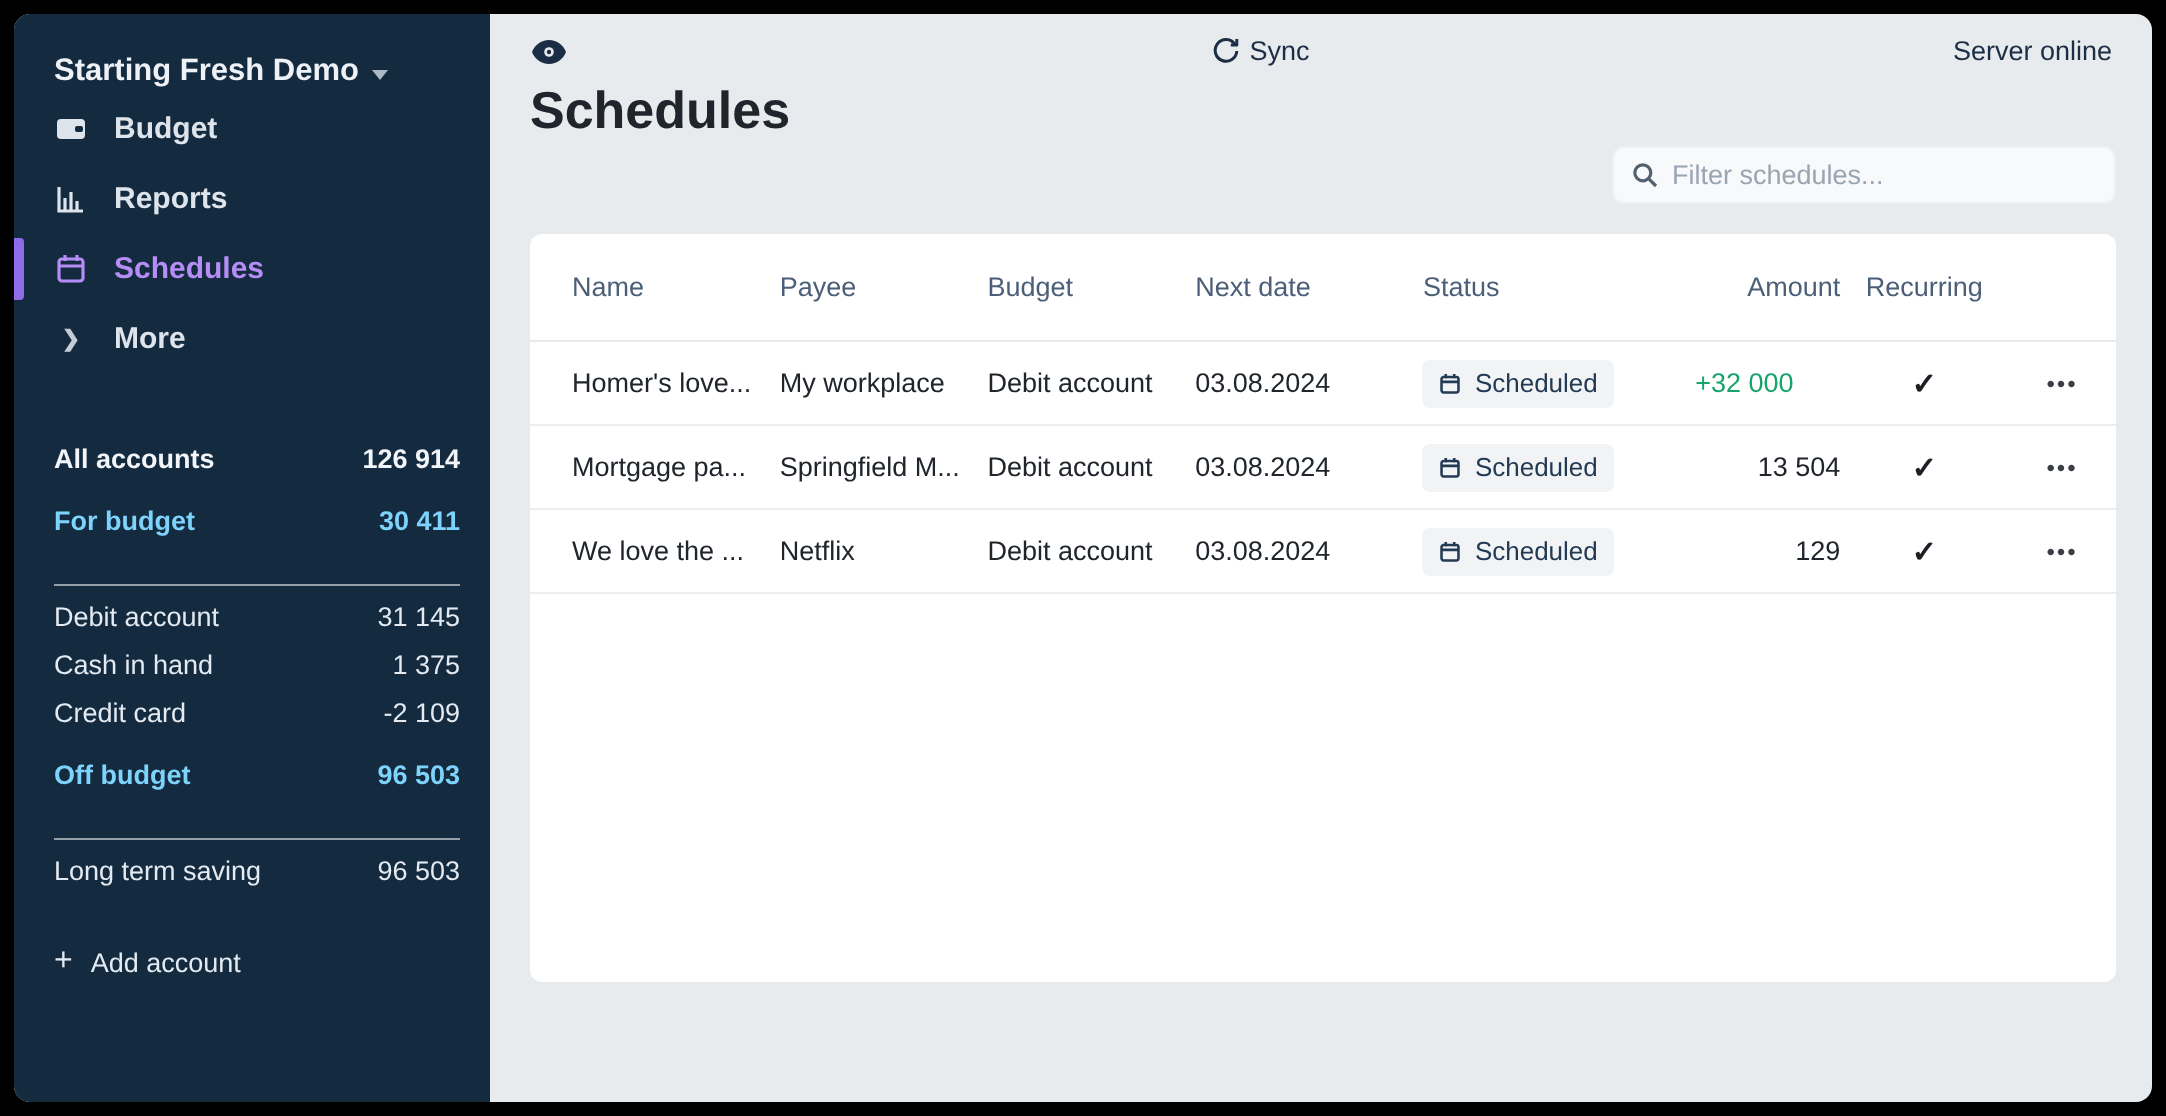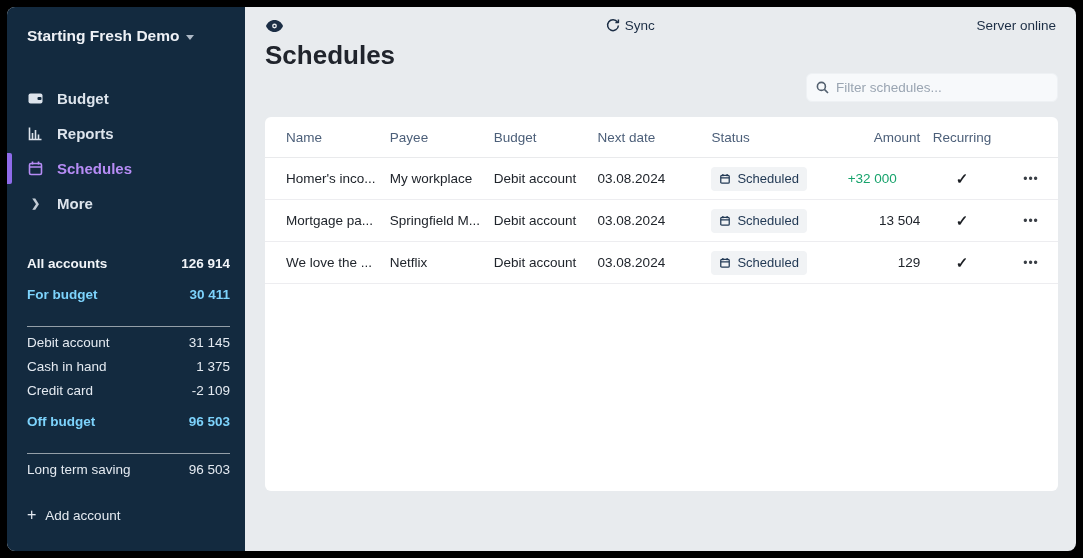--- a/index.html
+++ b/index.html
@@ -18,21 +18,21 @@
 
   
   .sidebar {
     width:238px; flex-shrink:0;
     background:#132a3f; color:#e4eaf1;
     display:flex; flex-direction:column;
     padding-top:20px;
   }
   .sb-title {
     display:flex; align-items:center; gap:7px;
-    padding:0 20px; margin-bottom:36px;
+    padding:0 20px; margin-bottom:2px;
     font-size:15.5px; font-weight:700; color:#eef1f6;
     cursor:pointer;
   }
   .caret-down {
     width:0; height:0; margin-top:2px;
     border-left:4.5px solid transparent;
     border-right:4.5px solid transparent;
     border-top:5px solid #aeb9c6;
   }
   .nav-item {
@@ -96,21 +96,21 @@
   }
   .filter-input input::placeholder { color:#9aa5b2; }
 
   .table-card {
     margin:15px 18px 0 20px;
     background:#fff; border-radius:6px;
     height:374px; overflow:hidden;
     display:flex; flex-direction:column;
   }
   .t-header {
-    display:flex; align-items:center; height:41px; flex-shrink:0;
+    display:flex; align-items:center; height:54px; flex-shrink:0;
     border-bottom:1px solid #e9eaec;
     color:#4c5f79; font-size:13.5px; font-weight:400;
   }
   .t-row {
     display:flex; align-items:center; height:42px; flex-shrink:0;
     border-bottom:1px solid #ededf0;
     font-size:13.5px; color:#20252c;
     cursor:pointer;
   }
   .c1 { width:104px; margin-left:21px; white-space:nowrap; overflow:hidden; }
@@ -289,21 +289,21 @@
         <span class="c2">Payee</span>
         <span class="c3">Budget</span>
         <span class="c4">Next date</span>
         <span class="c5">Status</span>
         <span class="c6">Amount</span>
         <span class="c7">Recurring</span>
         <span class="c8"></span>
       </div>
 
       <div class="t-row">
-        <span class="c1">Homer's inco...</span>
+        <span class="c1">Homer's love...</span>
         <span class="c2">My workplace</span>
         <span class="c3">Debit account</span>
         <span class="c4">03.08.2024</span>
         <span class="c5">
           <span class="status-badge">
             <svg width="12" height="12" viewBox="0 0 17 17" stroke="#233a55" stroke-width="1.8" fill="none">
                 <rect x="2.5" y="3.5" width="12" height="11" rx="1.5"></rect>
                 <path d="M5.5 1.5v3M11.5 1.5v3M2.5 7h12"></path>
               </svg>
             <span>Scheduled</span>

